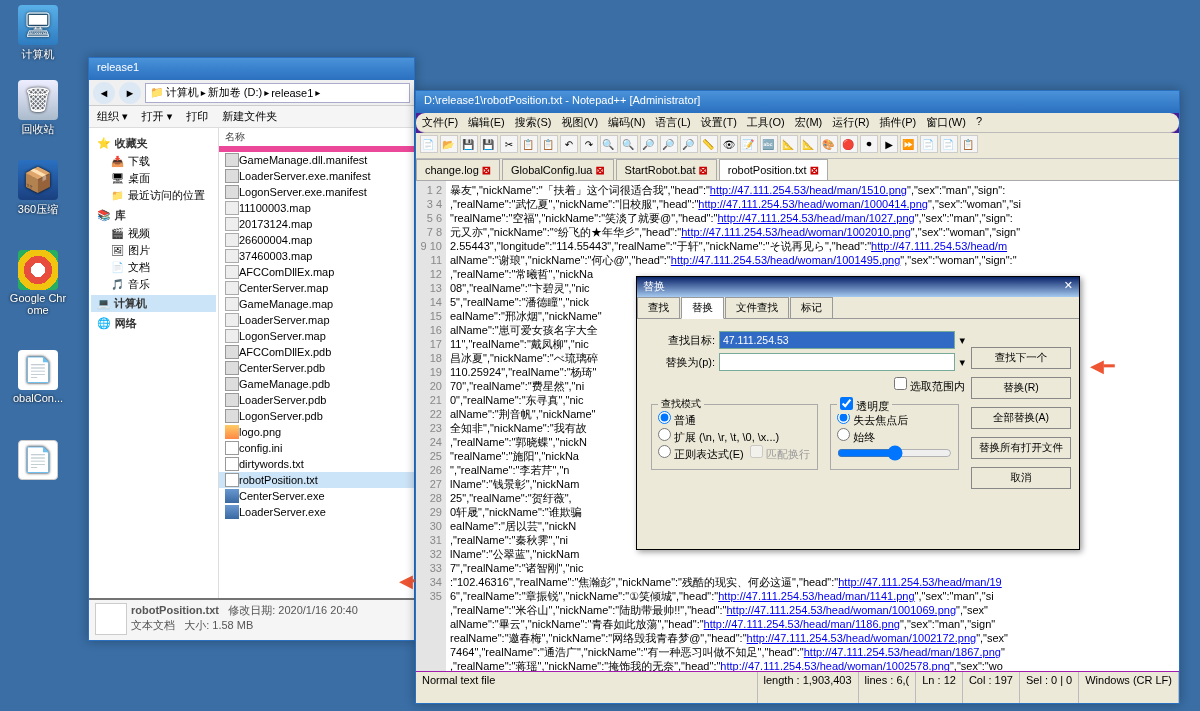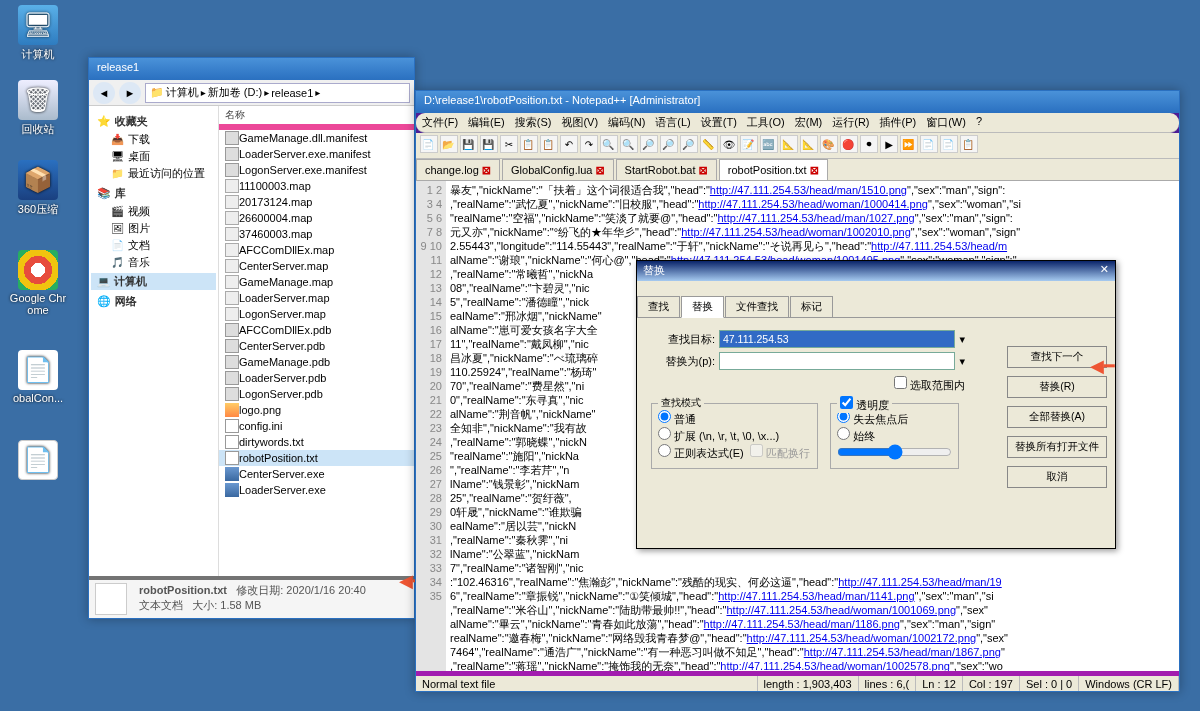--- a/index.html
+++ b/index.html
@@ -35,44 +35,44 @@
 .list-head{padding:2px 6px;border-bottom:6px solid #ec4899;color:#444;font-size:10px;}
 .file-row{padding:1px 6px;display:flex;align-items:center;cursor:pointer;font-size:10.5px;}
 .file-row.sel{background:#cce4f7;}
 .file-ico{width:14px;height:14px;display:inline-block;}
 .file-ico.txt{background:#fff;border:1px solid #999;}
 .file-ico.exe{background:linear-gradient(#6a98d0,#3a68a0);}
 .file-ico.dll{background:#ddd;border:1px solid #999;}
 .file-ico.map{background:#eee;border:1px solid #aaa;}
 .file-ico.png{background:linear-gradient(#fc6,#f84);}
 .file-ico.ini{background:#fff;border:1px solid #999;}
-.details-pane{height:42px;border-top:4px solid #737373;background:#f5f5f5;padding:3px 6px;font-size:10px;color:#555;display:flex;gap:12px;}
+.details-pane{height:42px;border-top:2px solid #737373;background:#f5f5f5;padding:3px 6px;font-size:10px;color:#555;display:flex;gap:4px;}
 .details-pane .thumb{width:32px;height:32px;background:#fff;border:1px solid #ccc;}
 .arrow{position:absolute;color:#e53;font-size:18px;}
 
 
 .npp{left:415px;top:90px;width:765px;}
 .npp .menubar{height:20px;background:#ece9d8;border-bottom:1px solid #bbb;padding:2px 6px;display:flex;gap:10px;font-size:10.5px;border-radius:9px;}
 .npp .toolbar{height:26px;background:#ece9d8;border-bottom:1px solid #bbb;padding:2px 4px;display:flex;gap:2px;flex-wrap:wrap;overflow:hidden;}
 .tbtn{width:18px;height:18px;border:1px solid #ccc;background:#f5f5f5;cursor:pointer;display:inline-flex;align-items:center;justify-content:center;font-size:10px;}
 .tabs{height:22px;background:#ece9d8;display:flex;border-bottom:1px solid #aaa;}
 .tab{padding:3px 8px;border:1px solid #aaa;border-bottom:none;background:#ece9d8;margin-right:2px;cursor:pointer;font-size:10px;display:flex;align-items:center;gap:3px;}
 .tab.active{background:#fff;}
 .tab .x{color:#c00;font-weight:bold;}
 .editor{height:490px;background:#fff;display:flex;font-family:Consolas,monospace;font-size:10.5px;overflow:hidden;position:relative;}
 .gutter{width:30px;background:#e4e4e4;text-align:right;padding:2px 4px;color:#888;line-height:14px;}
 .code{flex:1;padding:2px 4px;white-space:pre;color:#000;line-height:14px;overflow:hidden;}
 .code .url{color:#0000ee;text-decoration:underline;}
-.statusbar{height:20px;background:#ece9d8;border-top:5px solid #a21caf;display:flex;font-size:10px;}
+.statusbar{height:32px;background:#ece9d8;border-top:1px solid #a21caf;display:flex;font-size:10px;}
 .statusbar .cell{padding:2px 6px;border-right:1px solid #bbb;}
 
 
-.dialog{position:absolute;left:636px;top:260px;width:480px;background:#ece9d8;border:1px solid #000;box-shadow:2px 2px 6px rgba(0,0,0,.4);}
+.dialog{position:absolute;left:636px;top:276px;width:444px;background:#ece9d8;border:1px solid #000;box-shadow:2px 2px 6px rgba(0,0,0,.4);}
 .dialog .dlg-title{height:20px;background:linear-gradient(#0a246a,#a6caf0);color:#fff;padding:2px 6px;font-size:11px;display:flex;justify-content:space-between;}
-.dlg-tabs{display:flex;border-bottom:1px solid #999;background:#ece9d8;margin-top:15px;}
+.dlg-tabs{display:flex;border-bottom:1px solid #999;background:#ece9d8;}
 .dlg-tab{padding:3px 10px;border:1px solid #999;border-bottom:none;background:#ece9d8;cursor:pointer;font-size:10.5px;margin-right:1px;}
 .dlg-tab.active{background:#fff;border-bottom:1px solid #fff;margin-bottom:-1px;}
 .dlg-body{padding:8px;font-size:10.5px;}
 .field-row{display:flex;align-items:center;margin:4px 0;gap:4px;}
 .field-row label{width:70px;text-align:right;}
 .field-row input[type=text]{flex:1;height:18px;border:1px solid #7a9;padding:0 3px;font-size:10.5px;}
 .dlg-btn{width:100px;height:22px;border:1px solid #888;background:#ece9d8;cursor:pointer;font-size:10.5px;margin:2px 0;}
 .btn-col{position:absolute;right:8px;top:26px;display:flex;flex-direction:column;gap:4px;}
 .chk-col{margin:6px 0 6px 18px;}
 .chk-col label{display:block;margin:2px 0;}
@@ -113,20 +113,26 @@
   <div class="titlebar"><span>release1</span></div>
   <div class="toolbar">
     <div class="nav-btn">◄</div>
     <div class="nav-btn">►</div>
     <div class="addrbar">
       <span>📁</span>
       <span>计算机</span> ▸
       <span>新加卷 (D:)</span> ▸
       <span>release1</span> ▸
     </div>
+  </div>
+  <div class="menubar">
+    <span>组织 ▾</span>
+    <span>打开 ▾</span>
+    <span>打印</span>
+    <span>新建文件夹</span>
   </div>
   <div class="explorer-body">
     <div class="nav-pane">
       <div class="nav-group">
         <div class="nav-head">⭐ <span>收藏夹</span></div>
         <div class="nav-item">📥 <span>下载</span></div>
         <div class="nav-item">🖥 <span>桌面</span></div>
         <div class="nav-item">📁 <span>最近访问的位置</span></div>
       </div>
       <div class="nav-group">

